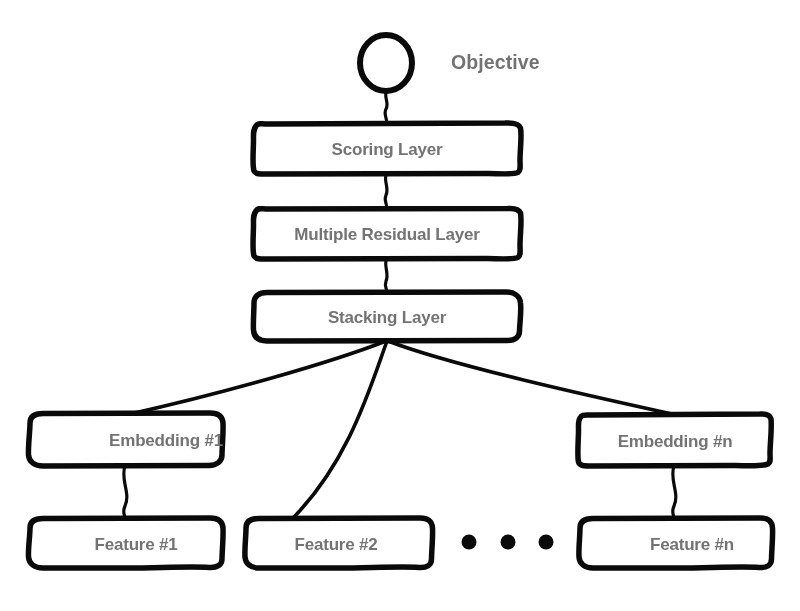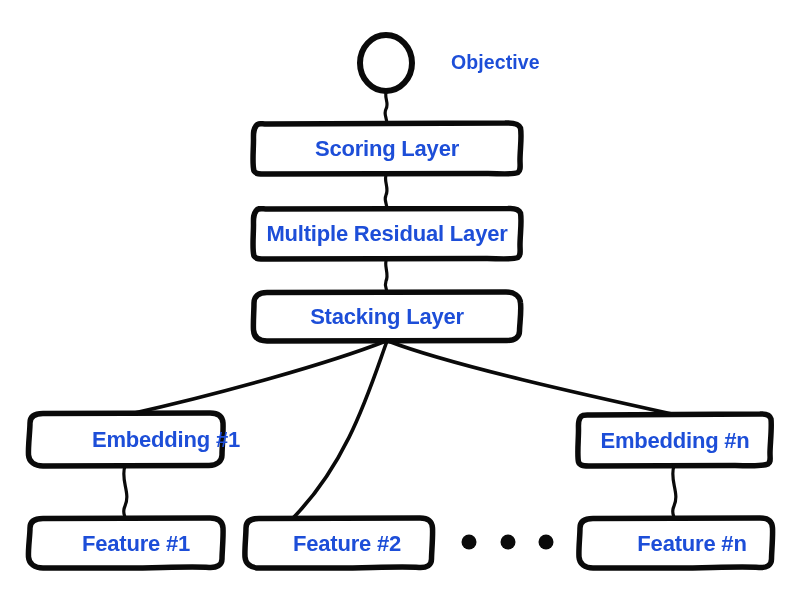--- a/index.html
+++ b/index.html
@@ -55,28 +55,28 @@
     stroke-linejoin: round;
   }
   .dot-mark {
     fill: #0a0a0a;
     stroke: none;
   }
   .node-label {
     position: absolute;
     font-family: "Liberation Sans", sans-serif;
     font-weight: bold;
-    color: #1d4ed8;
+    color: #737373;
     text-align: center;
     white-space: nowrap;
     letter-spacing: -0.2px;
     user-select: none;
   }
   .box-label {
-    font-size: 22px;
+    font-size: 17px;
     line-height: 1;
     transform: translate(-50%, -50%);
   }
   .objective-label {
     font-size: 19.5px;
     line-height: 1;
     transform: translate(0, -50%);
     letter-spacing: 0.1px;
   }
 </style>
@@ -205,17 +205,17 @@
   <div class="node-label box-label" style="left:387px; top:234px;">Multiple Residual Layer</div>
 
   <div class="node-label box-label" style="left:387px; top:317px;">Stacking Layer</div>
 
   <div class="node-label box-label" style="left:126px; top:440px;margin-left:40px;">Embedding #1</div>
 
   <div class="node-label box-label" style="left:675px; top:441px;text-align:right;">Embedding #n</div>
 
   <div class="node-label box-label" style="left:126px; top:544px;padding-left:20px;">Feature #1</div>
 
-  <div class="node-label box-label" style="left:347px; top:544px;">Feature #2</div>
+  <div class="node-label box-label" style="left:336px; top:544px;">Feature #2</div>
 
   <div class="node-label box-label" style="left:676px; top:544px;margin-left:16px;">Feature #n</div>
 
 </div>
 
 </body></html>

